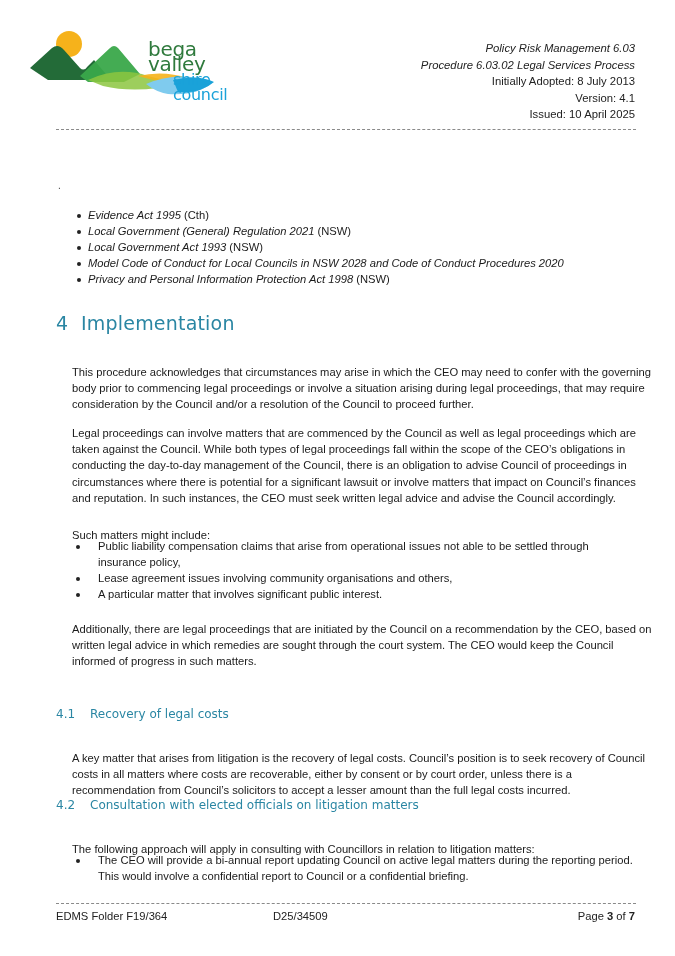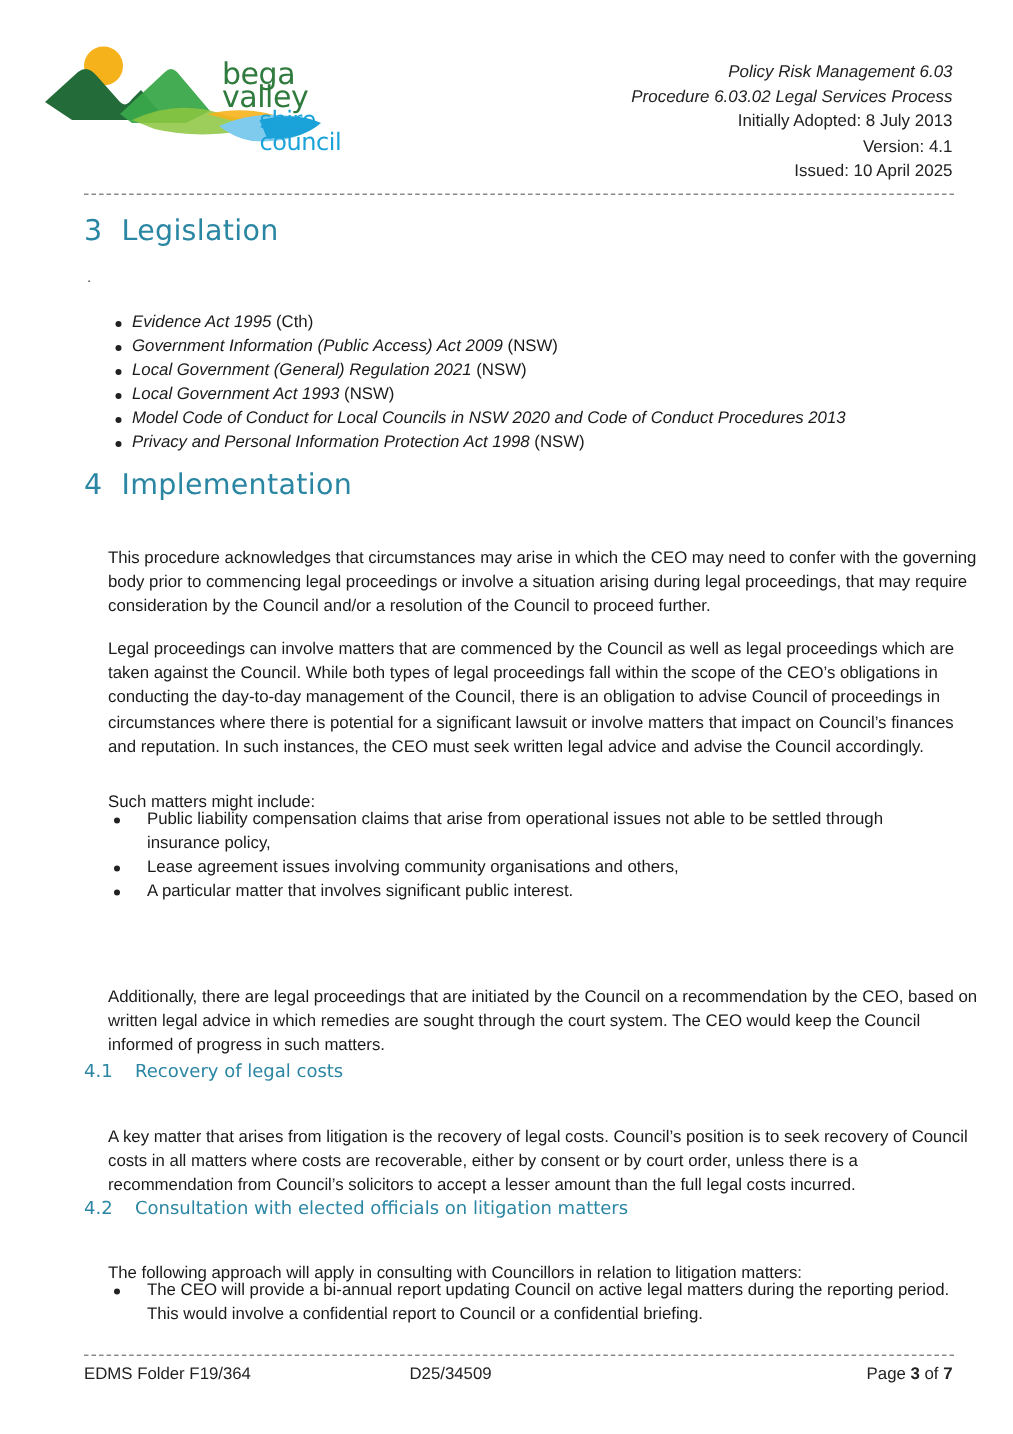--- a/index.html
+++ b/index.html
@@ -176,49 +176,45 @@
   <div class="header-meta">
     <div class="it">Policy Risk Management 6.03</div>
     <div class="it">Procedure 6.03.02 Legal Services Process</div>
     <div>Initially Adopted: 8 July 2013</div>
     <div>Version: 4.1</div>
     <div>Issued: 10 April 2025</div>
   </div>
 
   <div class="rule top"></div>
 
-  <h1 class="h1" style="top:143px;">
-    <span class="num">3</span><span>Legislation</span>
-  </h1>
   <div class="dot">.</div>
 
   <ul class="legis">
     <li><span class="title">Evidence Act 1995</span><span> (Cth)</span></li>
-    <li><span class="title">Government Information (Public Access) Act 2009</span><span> (NSW)</span></li>
     <li><span class="title">Local Government (General) Regulation 2021</span><span> (NSW)</span></li>
     <li><span class="title">Local Government Act 1993</span><span> (NSW)</span></li>
-    <li><span class="title">Model Code of Conduct for Local Councils in NSW 2020 and Code of Conduct Procedures 2013</span><span></span></li>
+    <li><span class="title">Model Code of Conduct for Local Councils in NSW 2028 and Code of Conduct Procedures 2020</span><span></span></li>
     <li><span class="title">Privacy and Personal Information Protection Act 1998</span><span> (NSW)</span></li>
   </ul>
 
   <h1 class="h1" style="top:312px;">
     <span class="num">4</span><span>Implementation</span>
   </h1>
 
   <p class="para" style="top:348px;">This procedure acknowledges that circumstances may arise in which the CEO may need to confer with the governing body prior to commencing legal proceedings or involve a situation arising during legal proceedings, that may require consideration by the Council and/or a resolution of the Council to proceed further.</p>
   <p class="para" style="top:409px;">Legal proceedings can involve matters that are commenced by the Council as well as legal proceedings which are taken against the Council. While both types of legal proceedings fall within the scope of the CEO’s obligations in conducting the day-to-day management of the Council, there is an obligation to advise Council of proceedings in circumstances where there is potential for a significant lawsuit or involve matters that impact on Council’s finances and reputation. In such instances, the CEO must seek written legal advice and advise the Council accordingly.</p>
   <p class="para" style="top:511px;">Such matters might include:</p>
 
   <ul class="matters" style="top:538px;">
     <li>Public liability compensation claims that arise from operational issues not able to be settled through insurance policy,</li>
     <li>Lease agreement issues involving community organisations and others,</li>
     <li>A particular matter that involves significant public interest.</li>
   </ul>
 
-  <p class="para" style="top:641px;">Additionally, there are legal proceedings that are initiated by the Council on a recommendation by the CEO, based on written legal advice in which remedies are sought through the court system. The CEO would keep the Council informed of progress in such matters.</p>
+  <p class="para" style="top:605px;">Additionally, there are legal proceedings that are initiated by the Council on a recommendation by the CEO, based on written legal advice in which remedies are sought through the court system. The CEO would keep the Council informed of progress in such matters.</p>
 
   <h2 class="h2" style="top:707px;">
     <span class="num">4.1</span><span>Recovery of legal costs</span>
   </h2>
   <p class="para" style="top:734px;">A key matter that arises from litigation is the recovery of legal costs. Council’s position is to seek recovery of Council costs in all matters where costs are recoverable, either by consent or by court order, unless there is a recommendation from Council’s solicitors to accept a lesser amount than the full legal costs incurred.</p>
 
   <h2 class="h2" style="top:798px;">
     <span class="num">4.2</span><span>Consultation with elected officials on litigation matters</span>
   </h2>
   <p class="para" style="top:825px;">The following approach will apply in consulting with Councillors in relation to litigation matters:</p>

